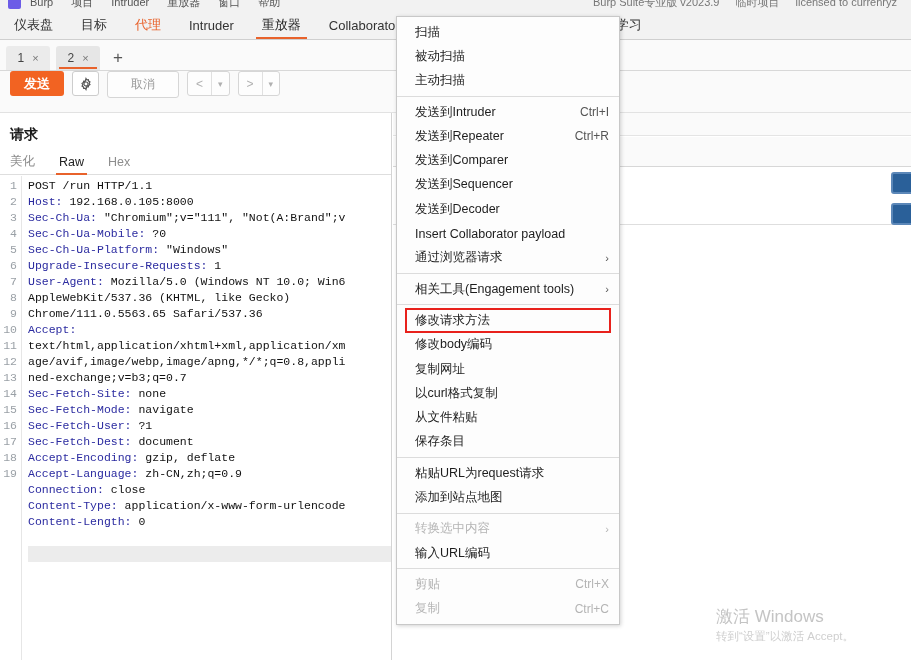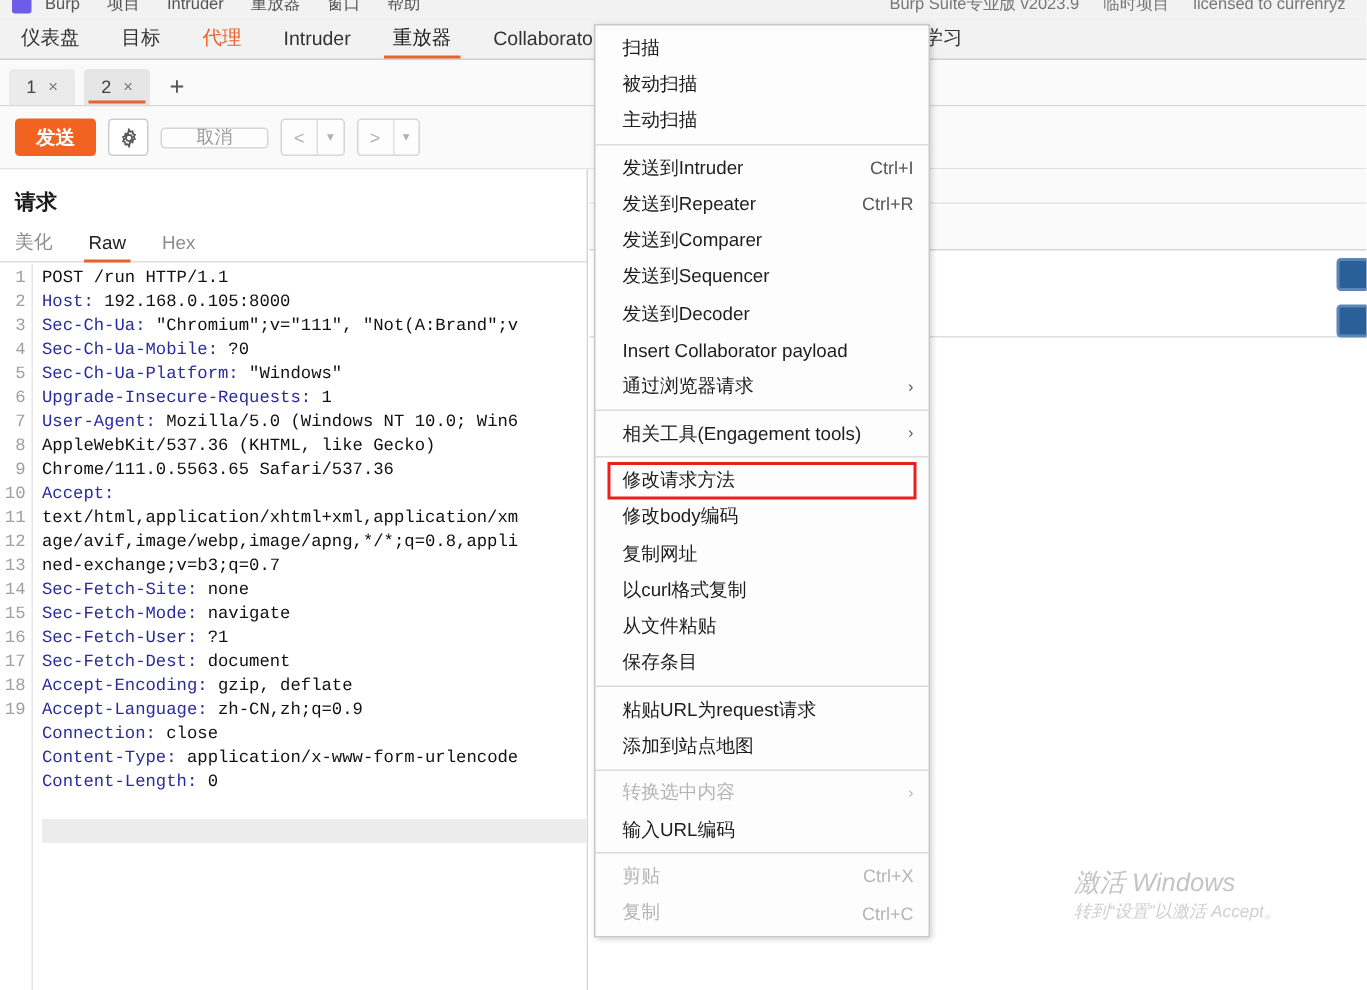--- a/index.html
+++ b/index.html
@@ -73,34 +73,34 @@
   .subtab .x { margin-left: 8px; color: #777; font-size: 11px; }
   .addtab {
     width: 24px; height: 24px; display: flex; align-items: center;
     justify-content: center; font-size: 17px; color: #555;
   }
 
   
   .toolbar {
     position: absolute; top: 71px; left: 0; width: 911px; height: 42px;
     background: #fafafa; border-bottom: 1px solid #e2e2e2;
-    display: flex; align-items: center; padding-left: 10px; gap: 8px;
+    display: flex; padding-left: 10px; gap: 8px;
   }
   .btn-send {
     background: #f26322; color: #fff; border: none; border-radius: 3px;
     height: 25px; padding: 0 14px; font-size: 13px; font-weight: bold;
     font-family: inherit; cursor: pointer;
   }
   .btn-icon {
     width: 27px; height: 25px; border: 1px solid #cdcdcd; background: #fff;
     border-radius: 3px; display: flex; align-items: center; justify-content: center;
     cursor: pointer;
   }
   .btn-flat {
-    height: 14px; min-width: 72px; padding: 0 14px;
+    height: 27px; min-width: 72px; padding: 0 14px;
     border: 1px solid #d6d6d6; background: #fdfdfd; border-radius: 3px;
     font-size: 12px; color: #9a9a9a; font-family: inherit;
     display: flex; align-items: center; justify-content: center;
   }
   .btn-split {
     height: 25px; border: 1px solid #d6d6d6; background: #fdfdfd;
     border-radius: 3px; display: flex; align-items: stretch;
     color: #b0b0b0; font-size: 12px; overflow: hidden;
   }
   .btn-split .part { display: flex; align-items: center; justify-content: center; padding: 0 8px; }
@@ -186,22 +186,22 @@
   .mi.disabled .lbl, .mi.disabled .sc, .mi.disabled .arrow { color: #b4b4b4; }
   .msep { height: 1px; background: #dcdcdc; margin: 3px 0; }
   .mi.highlight { }
   .redbox {
     position: absolute; left: 8px; right: 8px; top: 0; height: 100%;
     border: 2px solid #e8211c; pointer-events: none;
   }
 
   
   .watermark {
-    position: absolute; left: 716px; top: 578px; width: 190px;
-    color: #c9c9c9; text-align: left; user-select: none; z-index: 5; font-style: italic;
+    position: absolute; left: 716px; top: 606px; width: 190px;
+    color: #c9c9c9; text-align: left; user-select: none; z-index: 5;
   }
   .watermark .wm1 { font-size: 17px; line-height: 22px; color: #c4c4c4; }
   .watermark .wm2 { font-size: 11.5px; line-height: 16px; color: #cfcfcf; }
 </style>
 </head>
 <body>
 
 <div id="app">
 
   <div class="titlestrip">

